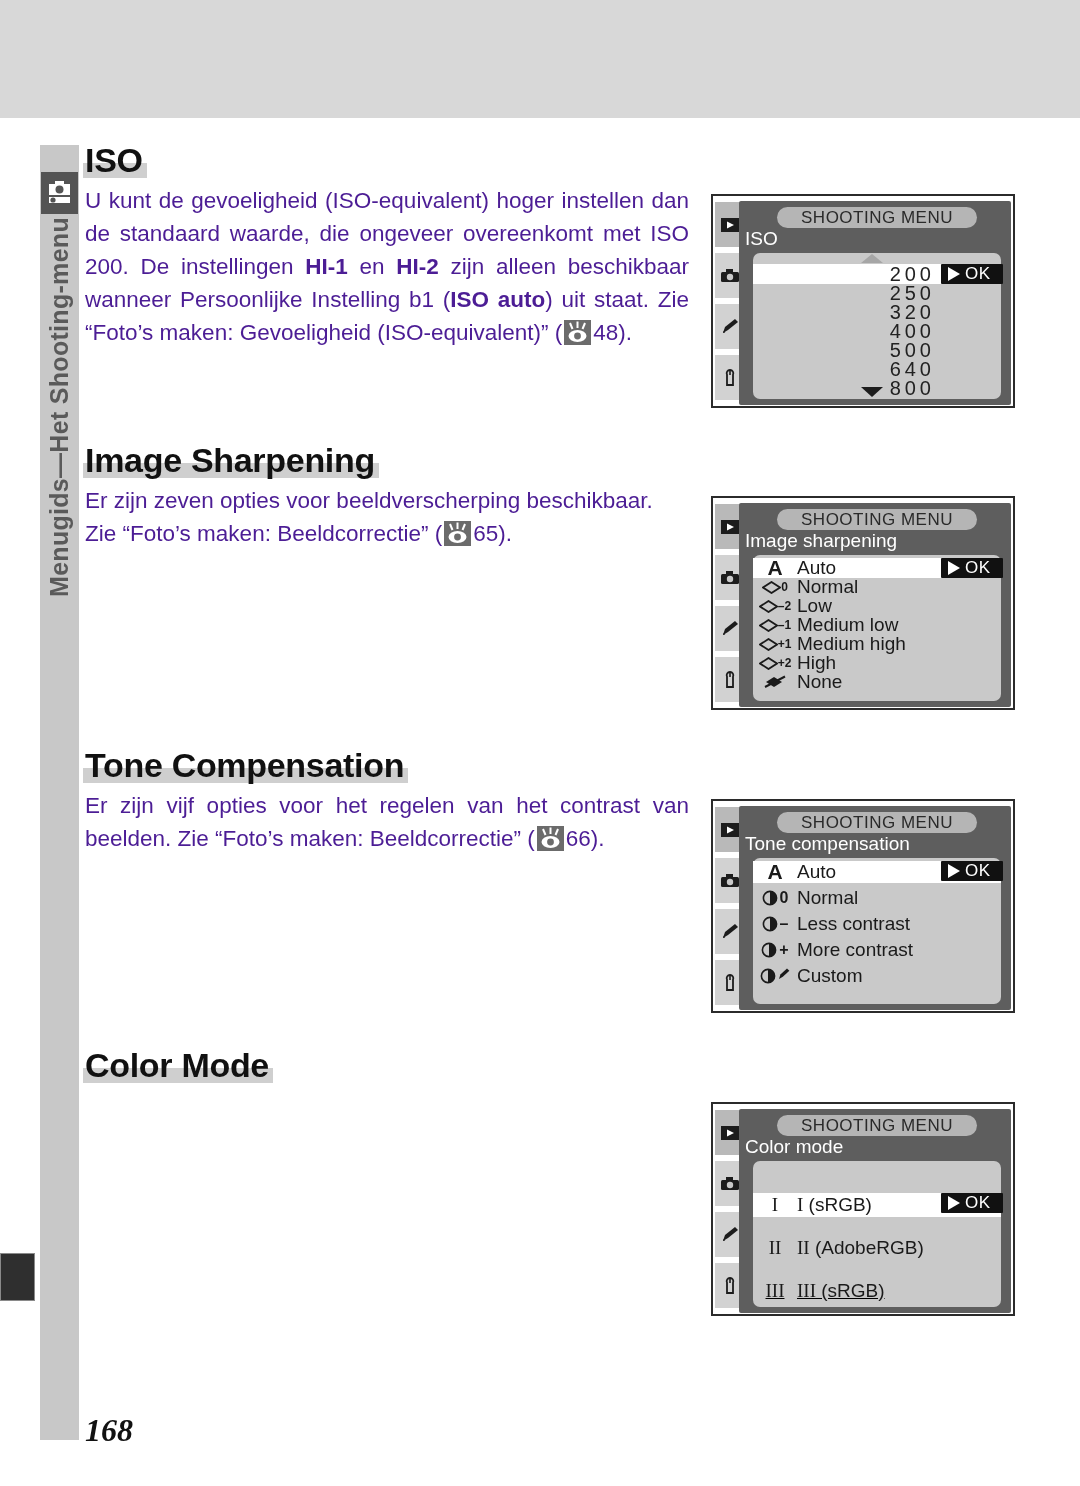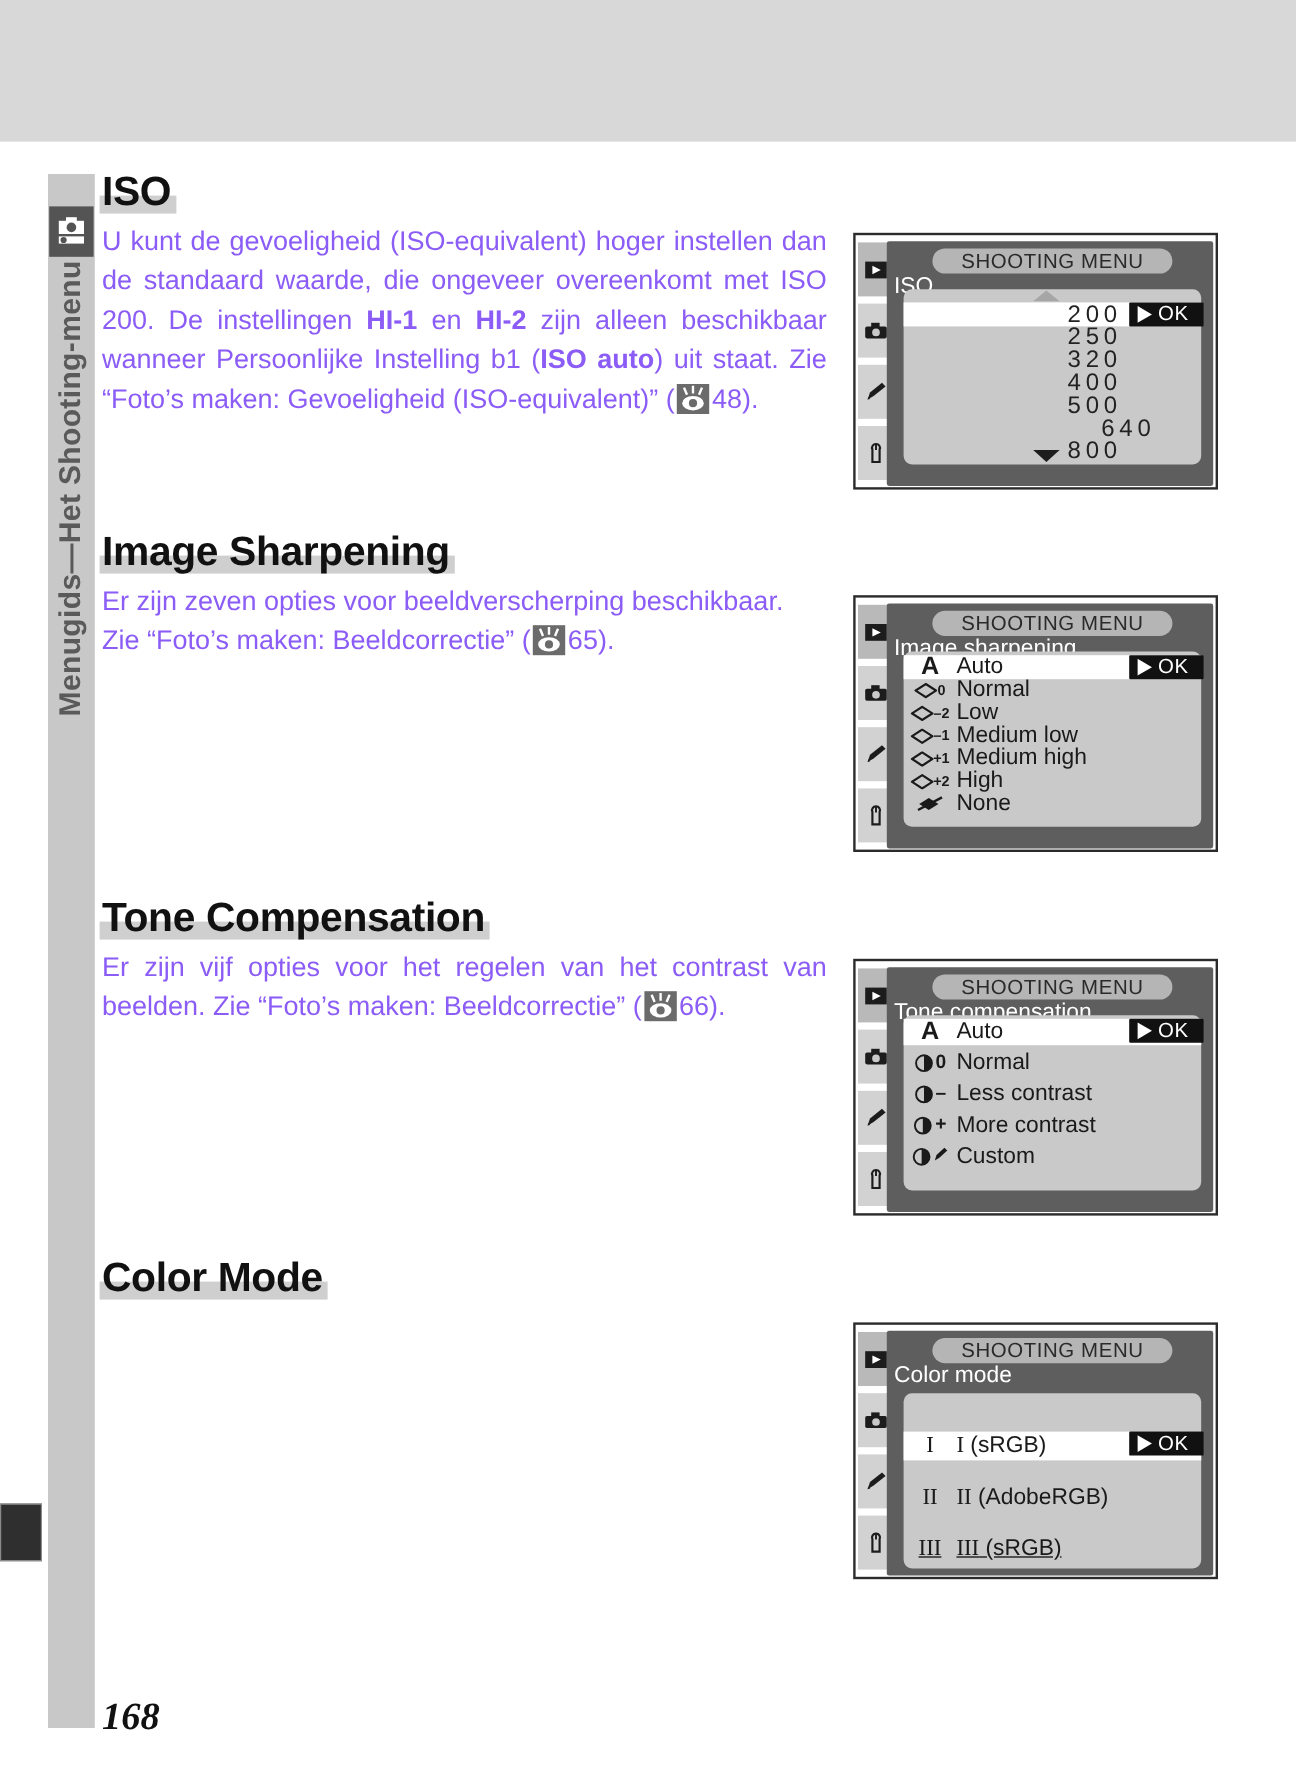--- a/index.html
+++ b/index.html
@@ -46,21 +46,21 @@
     font-size: 34px; font-weight: bold; color: #111;
     letter-spacing: -0.3px; line-height: 1.05;
     display: inline-block; position: relative;
   }
   h1.sec .hl {
     position: absolute; left: -2px; right: -4px; bottom: 1px; height: 15px;
     background: #cfcfcf; z-index: 0;
   }
   h1.sec .tx { position: relative; z-index: 1; }
   p.body {
-    font-size: 22.5px; line-height: 33px; color: #8b5cf6;
+    font-size: 22.5px; line-height: 33px; color: #4c1d95;
     text-align: justify; margin-top: 5px;
     font-family: "Liberation Sans", sans-serif;
   }
   p.body.nj { text-align: left; }
   p.body b { font-weight: bold; }
 
   .eye {
     display: inline-block; width: 27px; height: 25px; background: #6b6b6b;
     vertical-align: -5px; position: relative; margin: 0 2px;
   }
@@ -113,21 +113,21 @@
   }
   .titlepill span {
     font-size: 17px; color: #2a2a2a; letter-spacing: 0.5px;
     font-family: "Liberation Sans", sans-serif;
   }
   .submenu {
     position: absolute; left: 6px; top: 27px;
     font-size: 19px; color: #ffffff; white-space: nowrap;
   }
   .panel {
-    position: absolute; left: 14px; top: 40px; width: 248px; height: 146px;
+    position: absolute; left: 14px; top: 52px; width: 248px; height: 146px;
     background: #c9c9c9; border-radius: 7px;
   }
   .panel.p4 { top: 52px; height: 146px; }
 
   .row {
     position: absolute; left: 0px; width: 248px; height: 20px;
     display: flex; align-items: center;
   }
   .row.hi { background: #ffffff; }
   .okbadge {
@@ -291,21 +291,21 @@
           </div>
           <div class="row" style="top: 49px;">
             <div class="isoval">320</div>
           </div>
           <div class="row" style="top: 68px;">
             <div class="isoval">400</div>
           </div>
           <div class="row" style="top: 87px;">
             <div class="isoval">500</div>
           </div>
-          <div class="row" style="top: 106px; margin-left: 28px;">
+          <div class="row" style="top: 106px;">
             <div class="isoval">640</div>
           </div>
           <div class="row" style="top: 125px;">
             <div class="isoval">800</div>
           </div>
           <div class="arrowdn"></div>
         </div>
       </div>
     </div>
   <div class="lcd lcd2">

